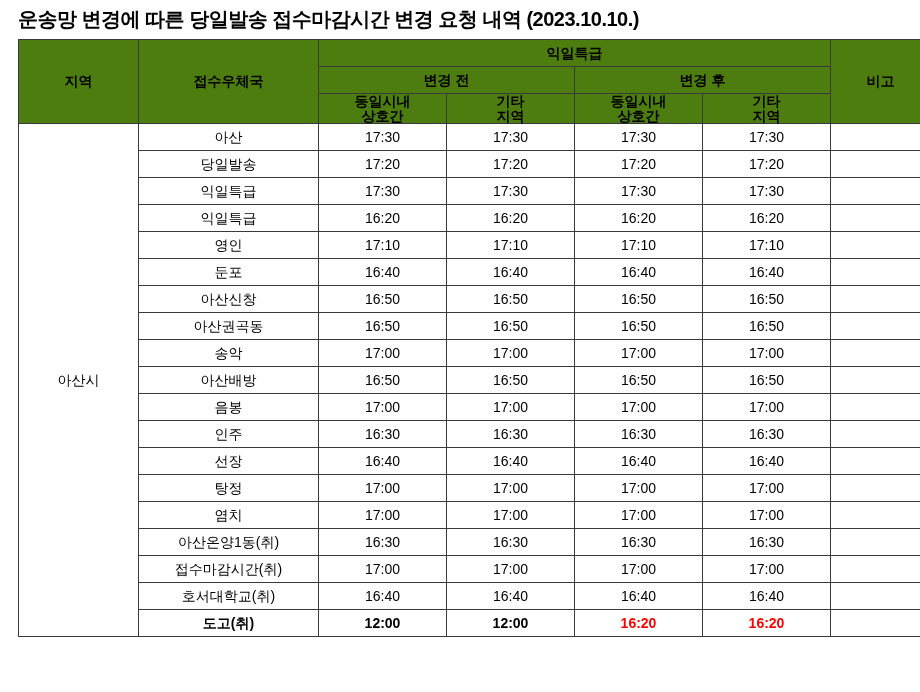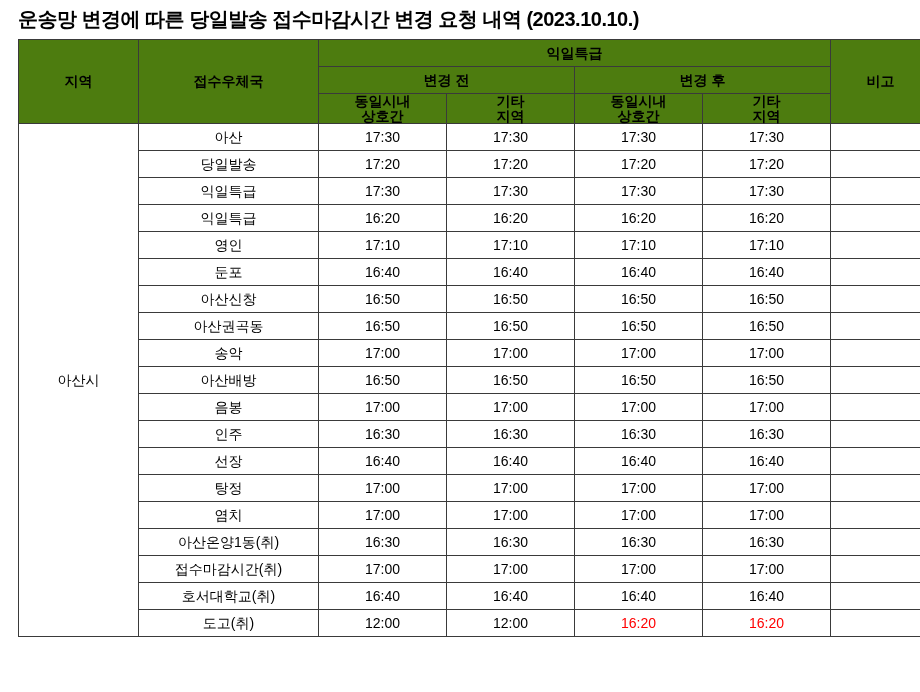--- a/index.html
+++ b/index.html
@@ -58,21 +58,21 @@
     font-size: 14px;
   }
   td.time {
     font-size: 14px;
     letter-spacing: 0px;
   }
   .changed {
     color: #ff0000;
   }
   .bold {
-    font-weight: normal;
+    font-weight: bold;
   }
   .note-cell {
     background: #ffffff;
   }
   .col-region { width: 120px; }
   .col-office { width: 180px; }
   .col-t { width: 128px; }
   .col-note { width: 100px; }
 </style>
 </head>

